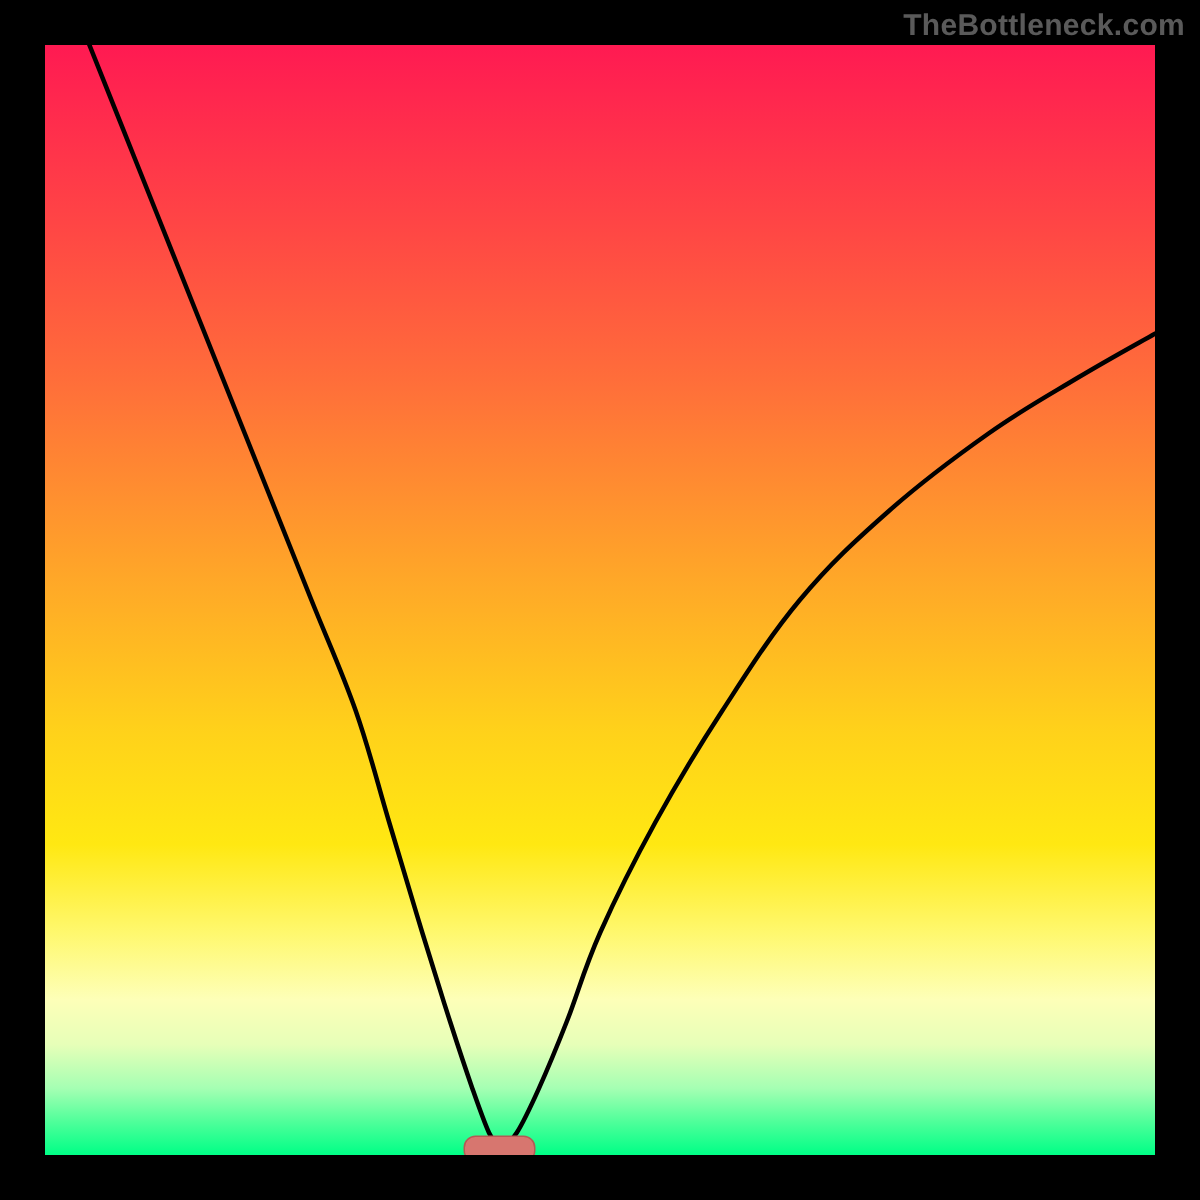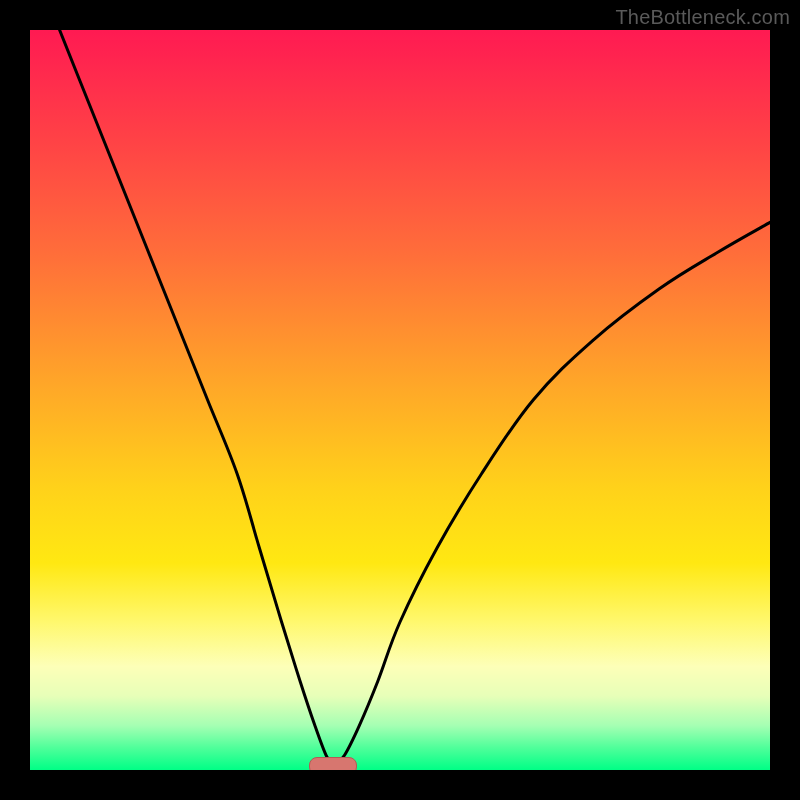--- a/index.html
+++ b/index.html
@@ -57,21 +57,21 @@
     border: 1px solid #b35a55;
     border-radius: 8px;
     transform: translate(-50%, -50%);
   }
   .watermark {
     position: absolute;
     top: 6px;
     right: 10px;
     color: #5a5a5a;
     font-size: 20px;
-    font-weight: 400;
+    font-weight: 700;
     letter-spacing: 0.2px;
     user-select: none;
   }
 </style>
 </head>
 <body>
 
 <div class="frame">
   <div class="watermark">TheBottleneck.com</div>
   <div class="plot">

